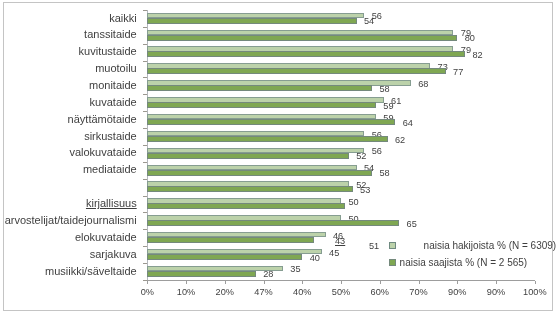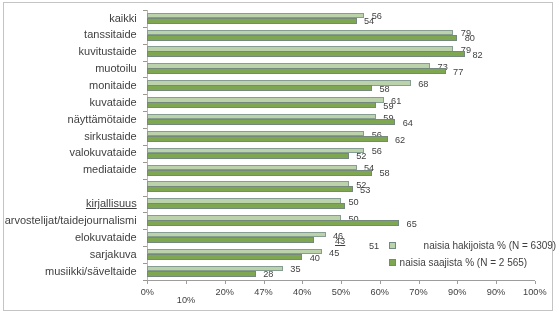--- a/index.html
+++ b/index.html
@@ -121,21 +121,21 @@
     <div class="bar" style="background: rgb(127, 167, 82); border: 1px solid rgb(116, 137, 124); left: 147.3px; top: 253.862px; width: 155px; height: 6px;"></div>
     <div class="val-label" style="left: 309.7px; top: 252.612px;">40</div>
     <div class="cat-label" style="right: 419.3px; top: 265.566px;">musiikki/säveltaide</div>
     <div class="bar" style="background: rgb(188, 210, 170); border: 1px solid rgb(134, 157, 145); left: 147.3px; top: 265.731px; width: 135.625px; height: 5.5px;"></div>
     <div class="val-label" style="left: 290.325px; top: 264.481px;">35</div>
     <div class="bar" style="background: rgb(127, 167, 82); border: 1px solid rgb(116, 137, 124); left: 147.3px; top: 270.731px; width: 108.5px; height: 6px;"></div>
     <div class="val-label" style="left: 263.2px; top: 269.481px;">28</div>
     <div class="xtick" style="left: 147.3px; top: 280.5px;"></div>
     <div class="xtick-label" style="left: 122.3px; top: 287.1px; width: 50px;">0%</div>
     <div class="xtick" style="left: 186.05px; top: 280.5px;"></div>
-    <div class="xtick-label" style="left: 161.05px; top: 287.1px; width: 50px; margin-top: 8px;">10%</div>
+    <div class="xtick-label" style="left: 161.05px; top: 287.1px; width: 50px;">10%</div>
     <div class="xtick" style="left: 224.8px; top: 280.5px;"></div>
     <div class="xtick-label" style="left: 199.8px; top: 287.1px; width: 50px;">20%</div>
     <div class="xtick" style="left: 263.55px; top: 280.5px;"></div>
     <div class="xtick-label" style="left: 238.55px; top: 287.1px; width: 50px;">47%</div>
     <div class="xtick" style="left: 302.3px; top: 280.5px;"></div>
     <div class="xtick-label" style="left: 277.3px; top: 287.1px; width: 50px;">40%</div>
     <div class="xtick" style="left: 341.05px; top: 280.5px;"></div>
     <div class="xtick-label" style="left: 316.05px; top: 287.1px; width: 50px;">50%</div>
     <div class="xtick" style="left: 379.8px; top: 280.5px;"></div>
     <div class="xtick-label" style="left: 354.8px; top: 287.1px; width: 50px;">60%</div>

